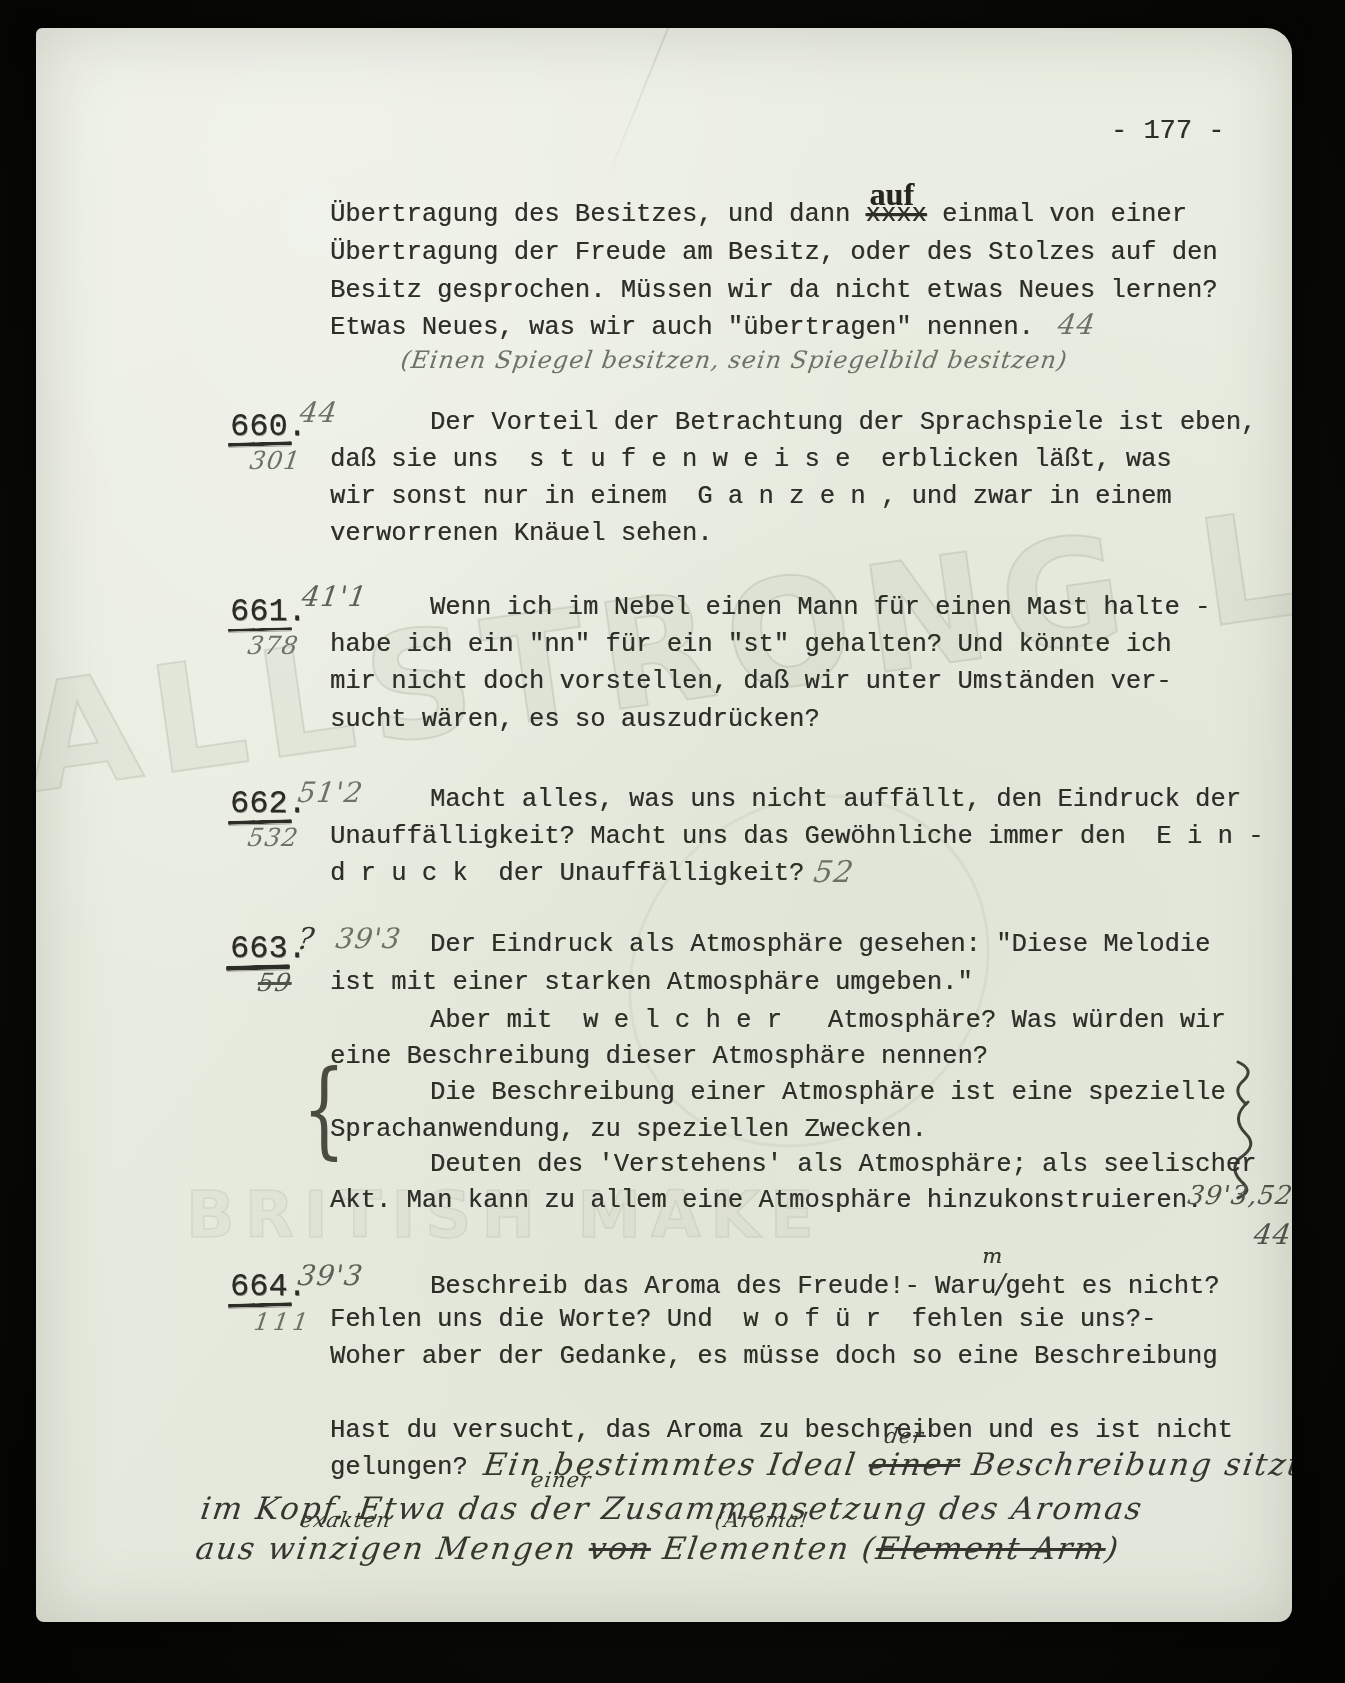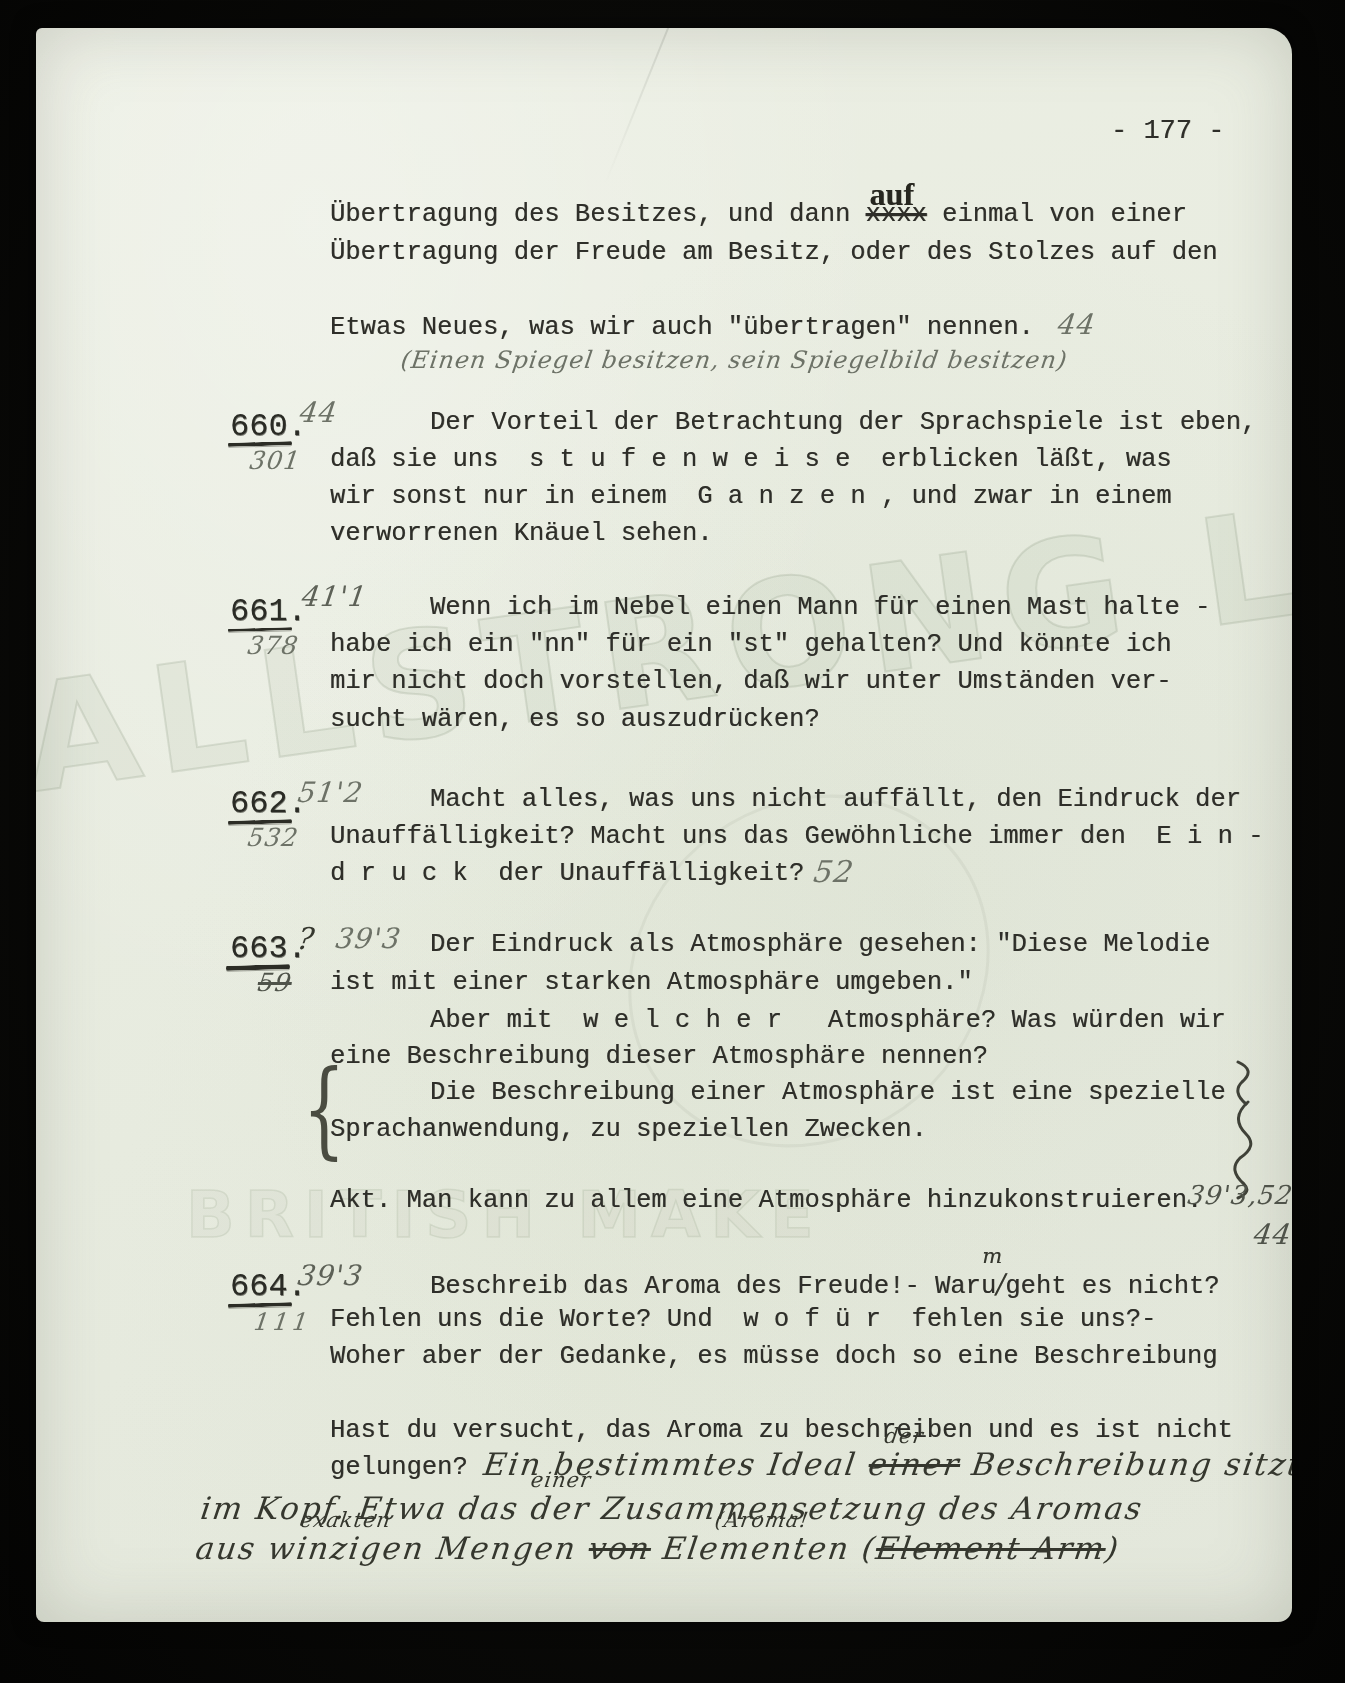--- a/index.html
+++ b/index.html
@@ -59,20 +59,21 @@
 
     <div class="crease"></div>
     <div class="wm wm-diag">ALLSTRONG LINEN</div>
     <div class="wm wm-horiz">BRITISH MAKE</div>
     <div class="wm-ring"></div>
 
     <div class="pgnum">- 177 -</div>
 
     <div class="t" style="left:294px;top:172px;"><span>Übertragung des Besitzes, und dann </span><span class="rel"><span class="ins-typed">auf</span><span class="struck">xxxx</span></span><span> einmal von einer</span></div>
     <div class="t" style="left:294px;top:210px;">Übertragung der Freude am Besitz, oder des Stolzes auf den</div>
+    <div class="t" style="left:294px;top:248px;">Besitz gesprochen. Müssen wir da nicht etwas Neues lernen?</div>
     <div class="t" style="left:294px;top:285px;">Etwas Neues, was wir auch "übertragen" nennen.</div>
     <div class="pencil" style="left:1022px;top:280px;">44</div>
     <div class="pencil" style="left:365px;top:318px;font-size:24px;">(Einen Spiegel besitzen, sein Spiegelbild besitzen)</div>
 
     <div class="num" style="left:194px;top:380px;">660.</div>
     <div class="numline" style="left:192px;top:414px;"></div>
     <div class="pencil" style="left:264px;top:368px;">44</div>
     <div class="pencil" style="left:214px;top:418px;font-size:25px;">301</div>
     <div class="t" style="left:394px;top:380px;">Der Vorteil der Betrachtung der Sprachspiele ist eben,</div>
     <div class="t" style="left:294px;top:417px;">daß sie uns  s t u f e n w e i s e  erblicken läßt, was</div>
@@ -108,20 +109,21 @@
     <div class="t" style="left:294px;top:1014px;">eine Beschreibung dieser Atmosphäre nennen?</div>
     <div class="brace-left" style="left:255px;top:1035px;">{</div>
     <div class="t" style="left:394px;top:1050px;">Die Beschreibung einer Atmosphäre ist eine spezielle</div>
     <div class="t" style="left:294px;top:1087px;">Sprachanwendung, zu speziellen Zwecken.</div>
     <svg class="squig" style="left:1198px;top:1032px;" width="26" height="46" viewBox="0 0 26 46">
         <path d="M4 2 Q22 10 8 22 Q-2 32 12 44" fill="none" stroke="#3f4138" stroke-width="3" stroke-linecap="round"></path>
       </svg>
     <svg class="squig" style="left:1192px;top:1072px;" width="30" height="100" viewBox="0 0 30 100">
         <path d="M20 2 Q2 18 18 34 Q30 46 12 58 Q0 70 16 84 Q24 92 10 98" fill="none" stroke="#3f4138" stroke-width="3" stroke-linecap="round"></path>
       </svg>
+    <div class="t" style="left:394px;top:1122px;">Deuten des 'Verstehens' als Atmosphäre; als seelischer</div>
     <div class="t" style="left:294px;top:1158px;">Akt. Man kann zu allem eine Atmosphäre hinzukonstruieren.</div>
     <div class="pencil" style="left:1152px;top:1152px;color:#4f534a;font-size:26px;">39'3,52</div>
     <div class="pencil" style="left:1218px;top:1190px;color:#4f534a;">44</div>
 
     <div class="num" style="left:194px;top:1240px;">664.</div>
     <div class="numline" style="left:192px;top:1275px;"></div>
     <div class="pencil" style="left:262px;top:1231px;color:#5d6157;">39'3</div>
     <div class="pencil" style="left:218px;top:1280px;font-size:24px;letter-spacing:4px;">111</div>
     <div class="t" style="left:394px;top:1240px;"><span>Beschreib das Aroma des Freude!- Waru</span><span class="rel"><span class="ins" style="left:-14px;top:-24px;">m</span><span class="caret">∕</span></span><span>geht es nicht?</span></div>
     <div class="t" style="left:294px;top:1277px;">Fehlen uns die Worte? Und  w o f ü r  fehlen sie uns?-</div>

